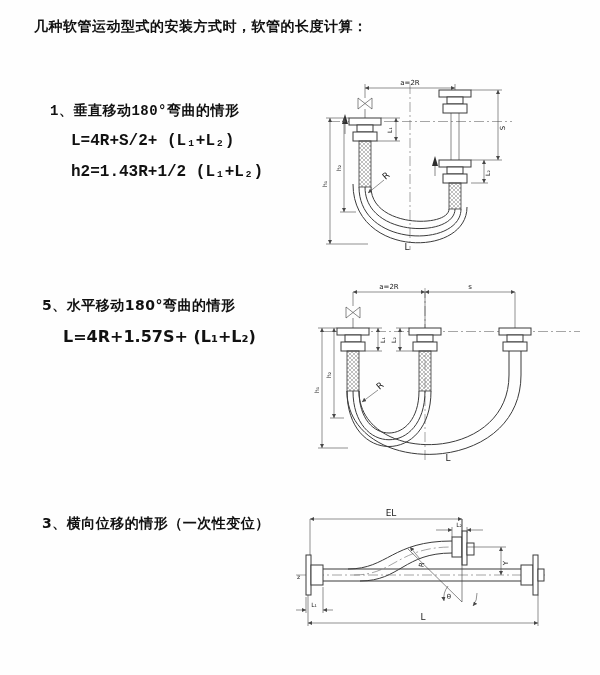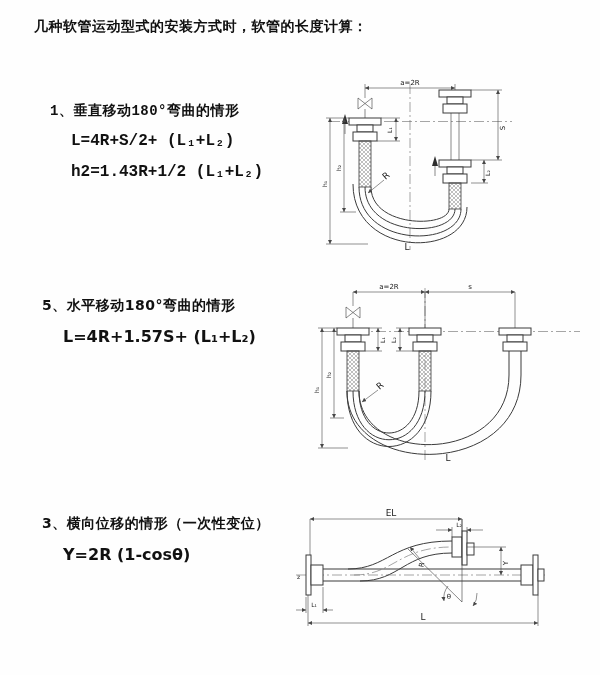--- a/index.html
+++ b/index.html
@@ -222,21 +222,20 @@
     <g>
       <path class="dim" d="M70,110 L54,122" marker-end="url(#a2)"></path>
       <text class="dl big" transform="translate(74,108) rotate(-40)" text-anchor="middle">R</text>
     </g>
 
     <text class="dl big" x="140" y="181" text-anchor="middle">L</text>
   </svg>
 
   <div class="sec" style="left:42px;top:515px;">
     <div class="heading">3、横向位移的情形（一次性变位）</div>
-    <div class="formula">Y=2R (1-cosθ)</div>
   </div>
 
   <svg class="diag" style="left:296px;top:503px;" width="300" height="140" viewBox="0 0 300 140">
     <defs>
       <marker id="a3" viewBox="0 0 8 8" refX="8" refY="4" markerWidth="7" markerHeight="7" orient="auto-start-reverse">
         <path d="M0,0 L8,4 L0,8 Z" fill="#474747"></path>
       </marker>
     </defs>
 
     <path class="cl" d="M0,72 H252"></path>

